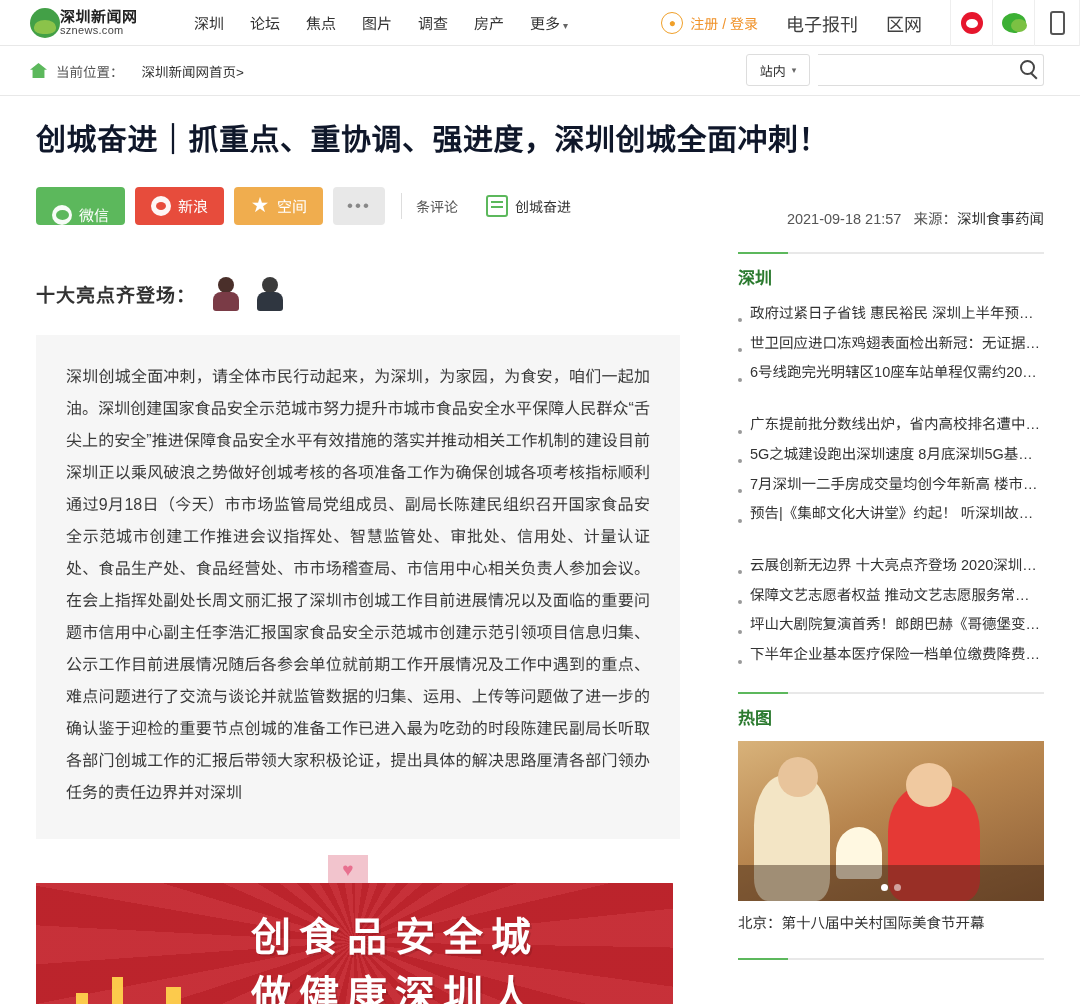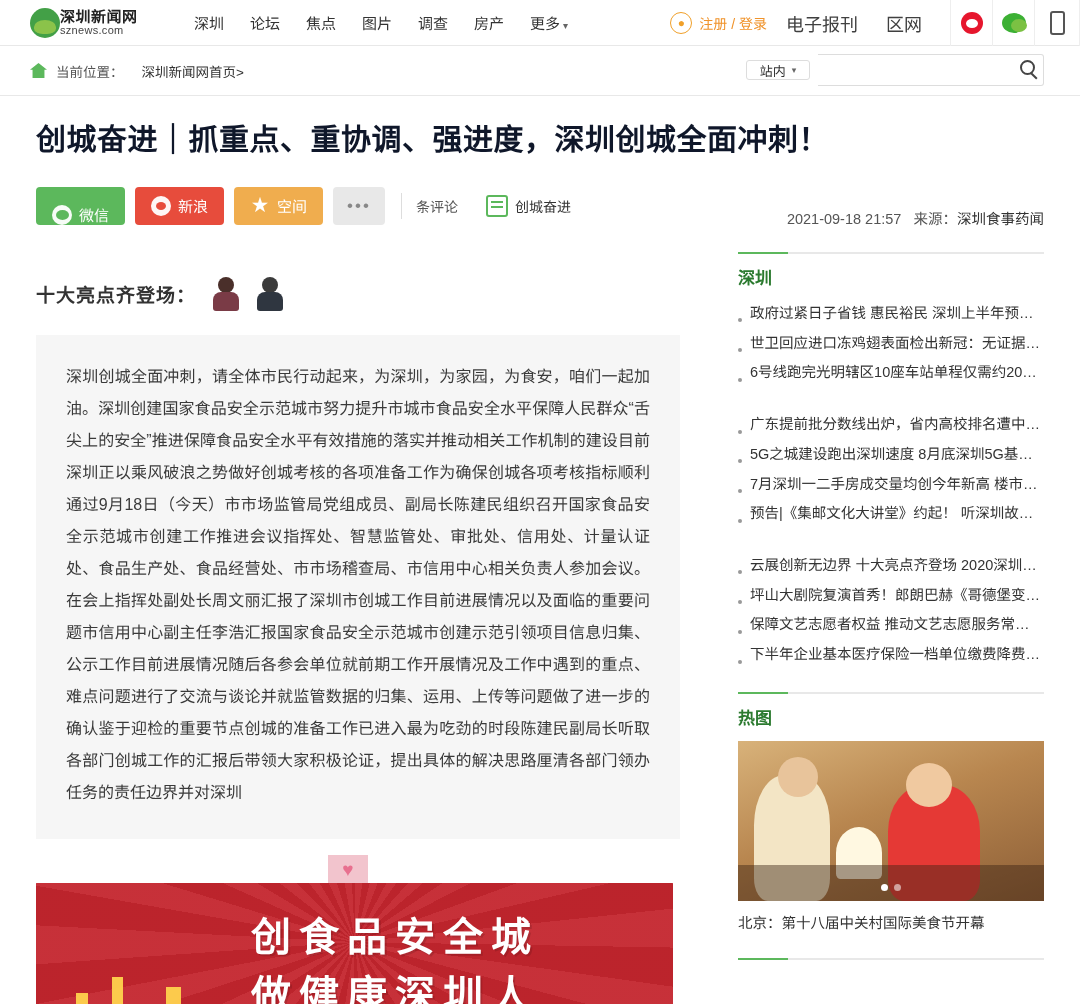--- a/index.html
+++ b/index.html
@@ -45,21 +45,21 @@
   .nav .caret { font-size:10px; margin-left:3px; color:#666;}
   .topright {
     position:absolute; right:0; top:0; height:46px;
     display:flex; align-items:center; gap:0;
   }
   .usercircle {
     width:22px;height:22px;border-radius:50%;border:1px solid #f0a02a;
     display:flex;align-items:center;justify-content:center;color:#f0a02a;
     font-size:12px; margin-right:7px;
   }
-  .reglog { font-size:14px; color:#333; margin-right:19px; cursor:pointer;}
+  .reglog { font-size:14px; color:#333; margin-right:28px; cursor:pointer;}
   .reglog .orange { color:#f0932b; }
   .tr-item {
     font-size:18px;color:#404040;margin-right:28px;cursor:pointer;
   }
   .icon-box{
     width:42px;height:46px;display:flex;align-items:center;justify-content:center;
     border-left:1px solid #eee; cursor:pointer;
   }
   .icon-box.last{ border-right:1px solid #eee; width:46px;}
   .weibo-ico{
@@ -82,21 +82,21 @@
     width:17px;height:15px;margin-left:30px;margin-right:9px;
     background:#5cb85c; clip-path:polygon(50% 0,100% 45%,85% 45%,85% 100%,15% 100%,15% 45%,0 45%);
   }
   .crumb-label{font-size:13.5px;color:#555;}
   .crumb-link{font-size:13.5px;color:#333;margin-left:18px;cursor:pointer;}
   .searchwrap{
     position:absolute; right:36px; top:8px;
     display:flex; align-items:center; height:32px;
   }
   .scope{
-    width:64px;height:20px;border:1px solid #ddd;border-radius:3px;
+    width:64px;height:32px;border:1px solid #ddd;border-radius:3px;
     display:flex;align-items:center;justify-content:center;gap:6px;
     font-size:13px;color:#333;cursor:pointer;background:#fff;
   }
   .scope .caret{font-size:9px;color:#666;}
   .searchbox{
     width:226px;height:32px;border:1px solid #ddd;border-left:none;border-radius:0 3px 3px 0;
     margin-left:8px; display:flex;align-items:center;position:relative;background:#fff;
   }
   .searchbox input{
     border:none;outline:none;height:30px;width:186px;padding-left:10px;font-size:13px;
@@ -367,25 +367,25 @@
       </div>
   </div>
   <div class="gap"></div>
   <div class="newslist">
     <div class="newsitem">
         <span class="dot"></span>
         <span class="txt">云展创新无边界 十大亮点齐登场 2020深圳…</span>
       </div>
     <div class="newsitem">
         <span class="dot"></span>
+        <span class="txt">保障文艺志愿者权益 推动文艺志愿服务常态…</span>
+      </div>
+    <div class="newsitem">
+        <span class="dot"></span>
         <span class="txt">坪山大剧院复演首秀！郎朗巴赫《哥德堡变…</span>
-      </div>
-    <div class="newsitem">
-        <span class="dot"></span>
-        <span class="txt">保障文艺志愿者权益 推动文艺志愿服务常态…</span>
       </div>
     <div class="newsitem">
         <span class="dot"></span>
         <span class="txt">下半年企业基本医疗保险一档单位缴费降费…</span>
       </div>
   </div>
 
   <div class="sechead mt">
     <span>热图</span>
   </div>

